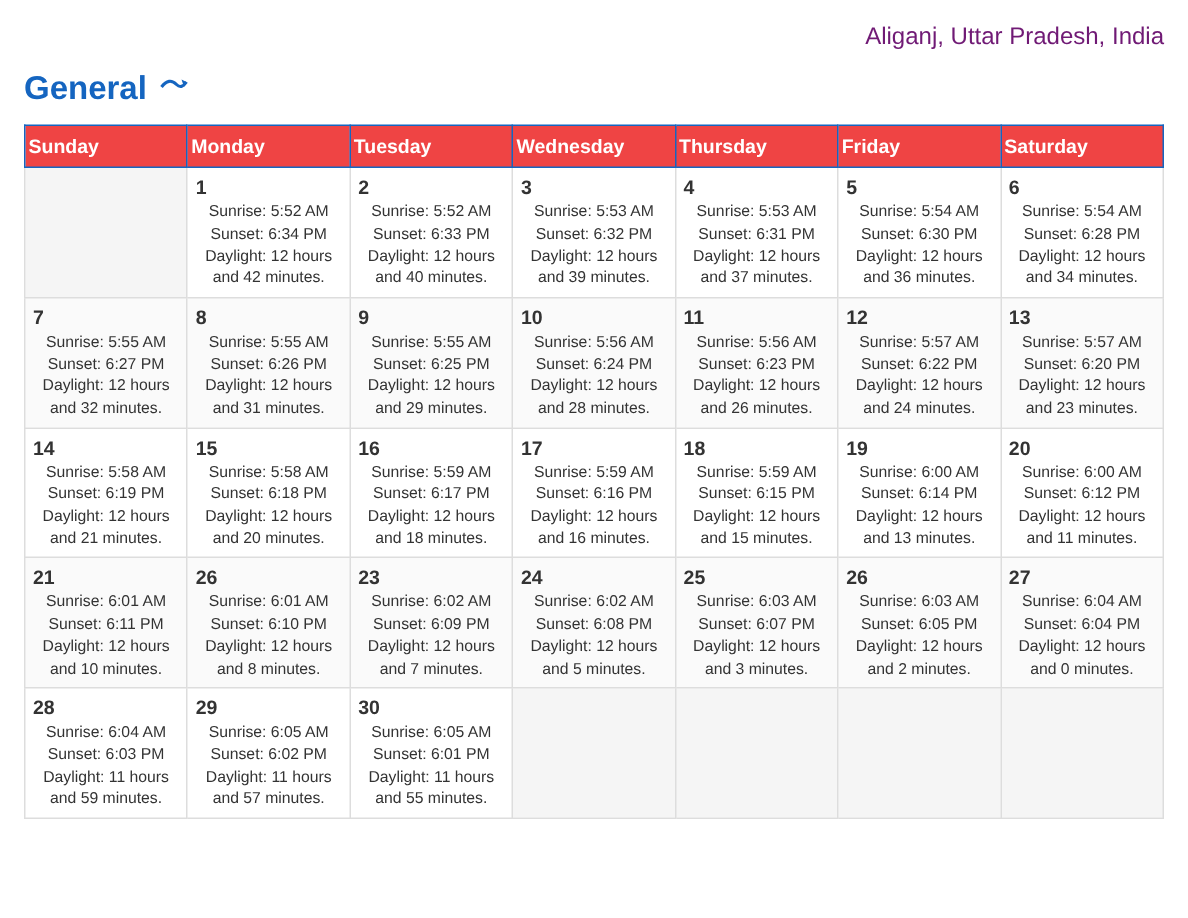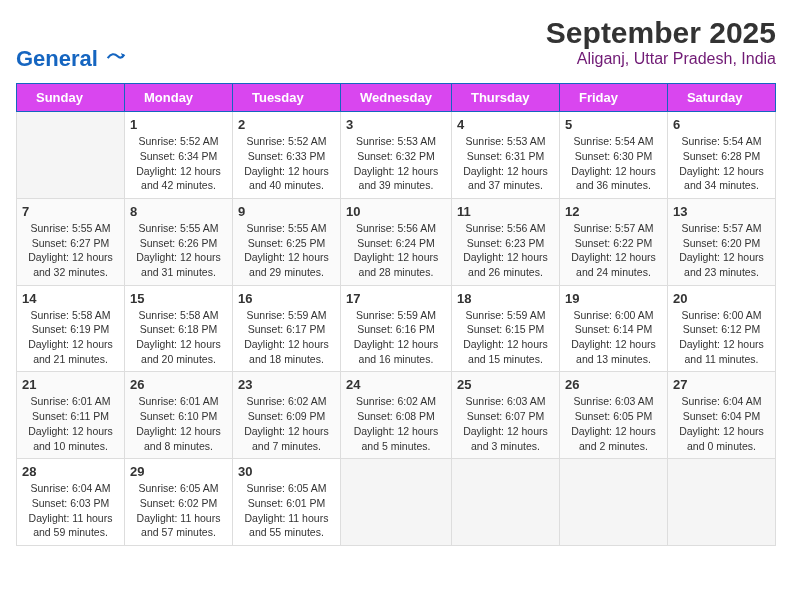--- a/index.html
+++ b/index.html
@@ -47,24 +47,24 @@
     .subtitle {
       font-size: 16px;
       color: #701a75;
     }
     table {
       width: 100%;
       border-collapse: collapse;
       font-size: 11px;
     }
     thead tr th {
-      background-color: #d946ef;
+      background-color: #ef4444;
       color: #fff;
       text-align: left;
-      padding: 6px 19px;
+      padding: 6px 2px;
       font-size: 13px;
       font-weight: bold;
       border: 1px solid #1565c0;
     }
     tbody tr td {
       border: 1px solid #ddd;
       vertical-align: top;
       padding: 5px 5px;
       width: 108px;
       min-height: 70px;
@@ -101,21 +101,20 @@
       <div class="logo-text">
         <span>General</span>
         <svg class="logo-icon" viewBox="0 0 24 24" style="display:inline-block;vertical-align:middle;">
           <path d="M2 12 Q8 4 14 10 Q18 14 22 8" stroke="#1565c0" stroke-width="2.5" fill="none"></path>
           <path d="M18 6 L22 8 L20 12" fill="#1565c0"></path>
         </svg>
       </div>
     </div>
   </div>
   <div class="title-block">
-    <div class="month-title">September 2025</div>
     <div class="subtitle">Aliganj, Uttar Pradesh, India</div>
   </div>
 </div>
 
 <table>
   <thead>
     <tr>
     <th>Sunday</th>
         <th>Monday</th>
         <th>Tuesday</th>

